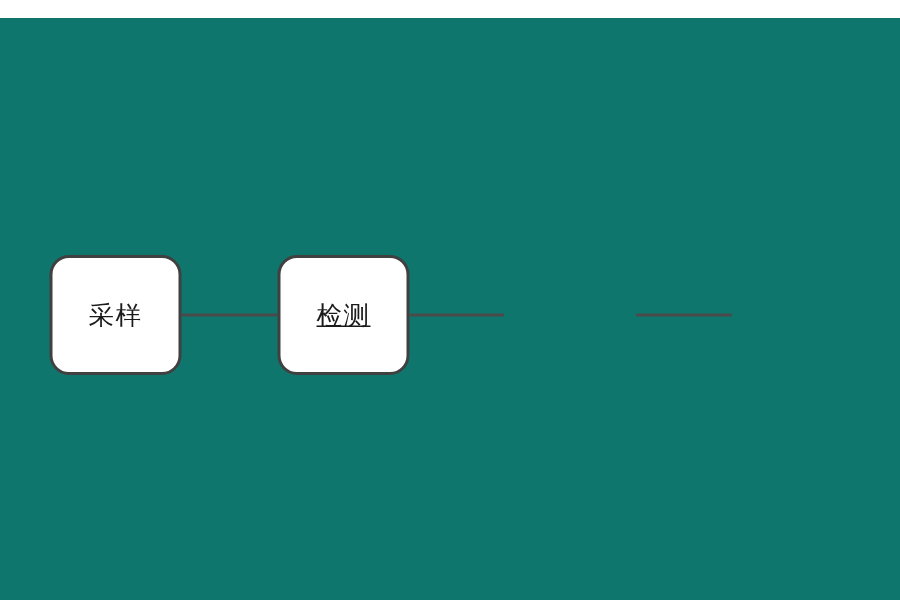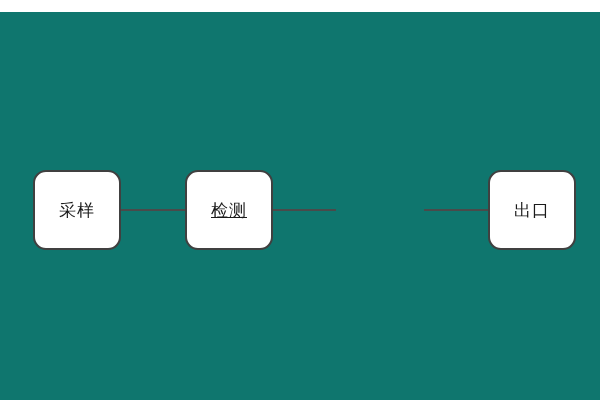--- a/index.html
+++ b/index.html
@@ -59,17 +59,14 @@
 
   <div class="node node-2">
     <span>检测</span>
   </div>
 
   <div class="edge edge-2"></div>
 
 
   <div class="edge edge-3"></div>
 
-  <div class="node node-4">
-    <span>出口</span>
-  </div>
 
 </div>
 
 </body></html>

